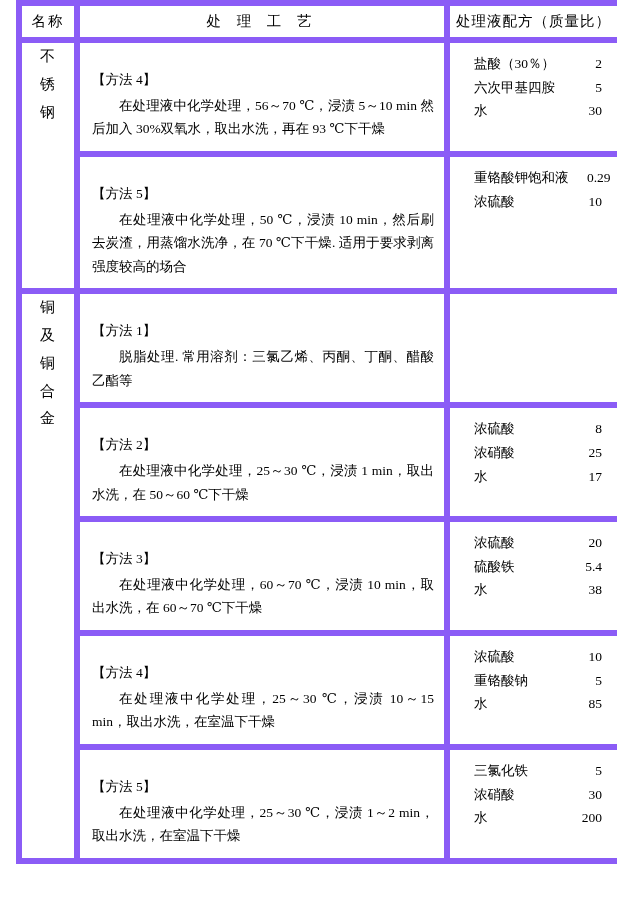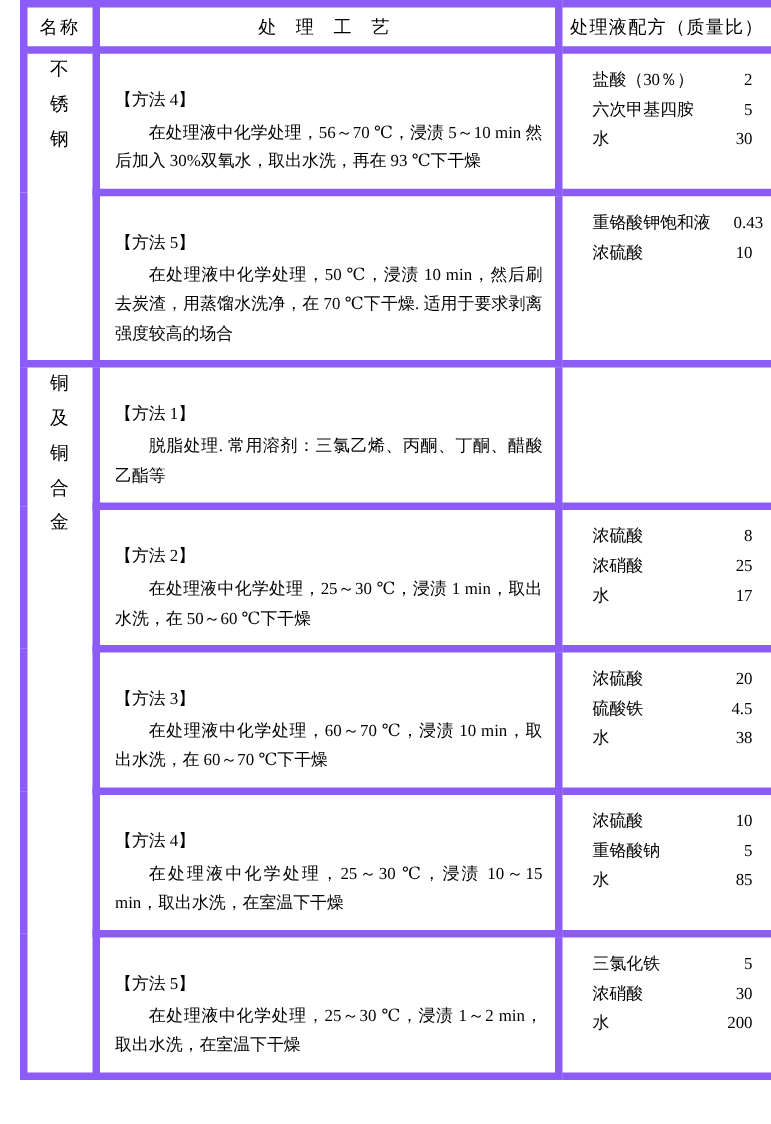--- a/index.html
+++ b/index.html
@@ -144,21 +144,21 @@
       </tr>
 
       <tr>
         <td class="proc">
           <p class="m">【方法 5】</p>
           <p class="b">在处理液中化学处理，50 ℃，浸渍 10 min，然后刷去炭渣，用蒸馏水洗净，在 70 ℃下干燥. 适用于要求剥离强度较高的场合</p>
         </td>
         <td class="formula">
           <div class="row">
             <span class="nm">重铬酸钾饱和液</span>
-            <span class="vl">0.43</span>
+            <span class="vl">0.29</span>
           </div>
           <div class="row">
             <span class="nm">浓硫酸</span>
             <span class="vl">10</span>
           </div>
         </td>
       </tr>
 
       <tr class="thick-top">
         <td class="matcell" rowspan="5">
@@ -201,21 +201,21 @@
           <p class="m">【方法 3】</p>
           <p class="b">在处理液中化学处理，60～70 ℃，浸渍 10 min，取出水洗，在 60～70 ℃下干燥</p>
         </td>
         <td class="formula">
           <div class="row">
             <span class="nm">浓硫酸</span>
             <span class="vl">20</span>
           </div>
           <div class="row">
             <span class="nm">硫酸铁</span>
-            <span class="vl">4.5</span>
+            <span class="vl">5.4</span>
           </div>
           <div class="row">
             <span class="nm">水</span>
             <span class="vl">38</span>
           </div>
         </td>
       </tr>
 
       <tr>
         <td class="proc">

